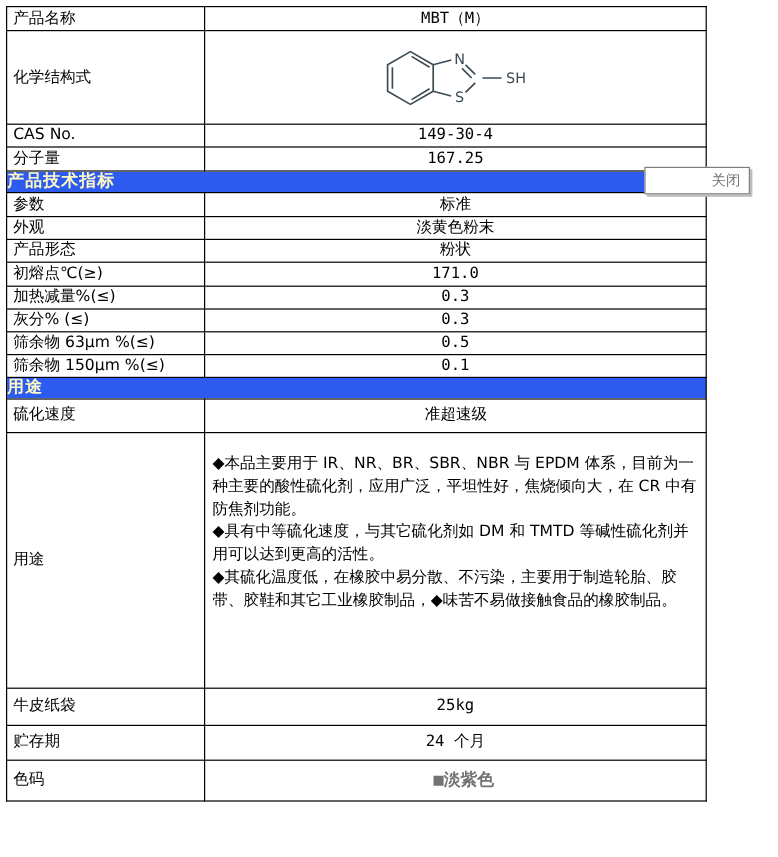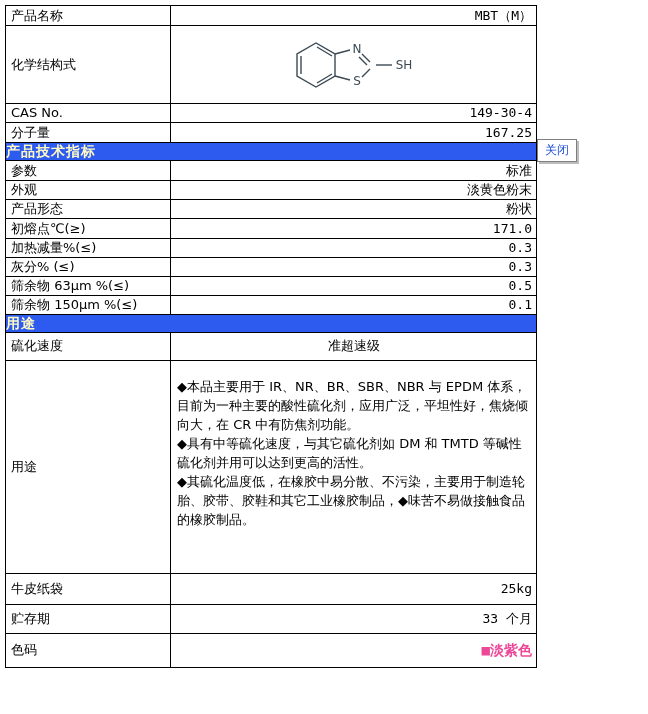--- a/index.html
+++ b/index.html
@@ -1,32 +1,32 @@
 <!DOCTYPE html>
 <html><head>
 <meta charset="utf-8">
 <style>
   html,body{margin:0;padding:0;background:#fff;}
   .page{position:relative;width:648px;height:714px;background:#fff;overflow:hidden;
         font-family:"DejaVu Sans",sans-serif;color:#000;}
-  table.spec{position:absolute;left:5px;top:5px;width:532px;border-collapse:collapse;table-layout:fixed;}
+  table.spec{position:absolute;left:5px;top:5px;width:584px;border-collapse:collapse;table-layout:fixed;}
   td{border:1px solid #000;font-size:13px;padding:0 4px;overflow:hidden;line-height:1.2;}
   td.label{text-align:left;padding-left:5px;}
-  td.value{text-align:right;font-family:"DejaVu Sans Mono","DejaVu Sans",monospace;}
+  td.value{text-align:center;font-family:"DejaVu Sans Mono","DejaVu Sans",monospace;}
   td.value-left{text-align:center;font-family:"DejaVu Sans Mono","DejaVu Sans",monospace;padding-left:5px;}
   tr.band td{color:#fef9c3;font-weight:bold;font-size:14px;padding-left:0;letter-spacing:1px;}
   tr.h19{height:19px} tr.h20{height:20px} tr.h17{height:17px} tr.h28{height:28px}
   tr.h78{height:78px} tr.h213{height:213px} tr.h31{height:31px} tr.h29{height:29px} tr.h34{height:34px}
   td.usage-cell{vertical-align:top;padding:16px 6px;}
   td.usage-cell p{margin:0;font-size:13px;line-height:19px;text-align:left;}
   .struct-wrap{display:flex;justify-content:center;align-items:center;}
   .color-code{font-weight:bold;font-size:14px;}
   .tooltip-close{position:absolute;left:537px;top:139px;width:38px;height:21px;background:#ffffff;
      border:1px solid #7f7f7f;box-shadow:2px 2px 0 #bdbdbd;display:flex;align-items:center;justify-content:center;
-     font-size:12px;color:#1d4ed8;cursor:pointer;z-index:5;}
+     font-size:12px;color:#737373;cursor:pointer;z-index:5;padding-left:48px;}
 </style>
 </head>
 <body>
 
 <div class="page">
 
   <table class="spec">
     <colgroup>
         <col style="width:165px">
         <col>
@@ -123,26 +123,26 @@
       </td>
     </tr>
 
 
     <tr class="h31">
       <td class="label">牛皮纸袋</td>
       <td class="value">25kg</td>
     </tr>
     <tr class="h29">
       <td class="label">贮存期</td>
-      <td class="value">33 个月</td>
+      <td class="value">24 个月</td>
     </tr>
     <tr class="h34">
       <td class="label">色码</td>
       <td class="value">
-        <span class="color-code" style="color: #ec4899; margin-left: 14px;">■淡紫色</span>
+        <span class="color-code" style="color: #737373; margin-left: 14px;">■淡紫色</span>
       </td>
     </tr>
   </tbody>
     </table>
 
   <div class="tooltip-close">关闭</div>
 
 </div>
 
 </body></html>

